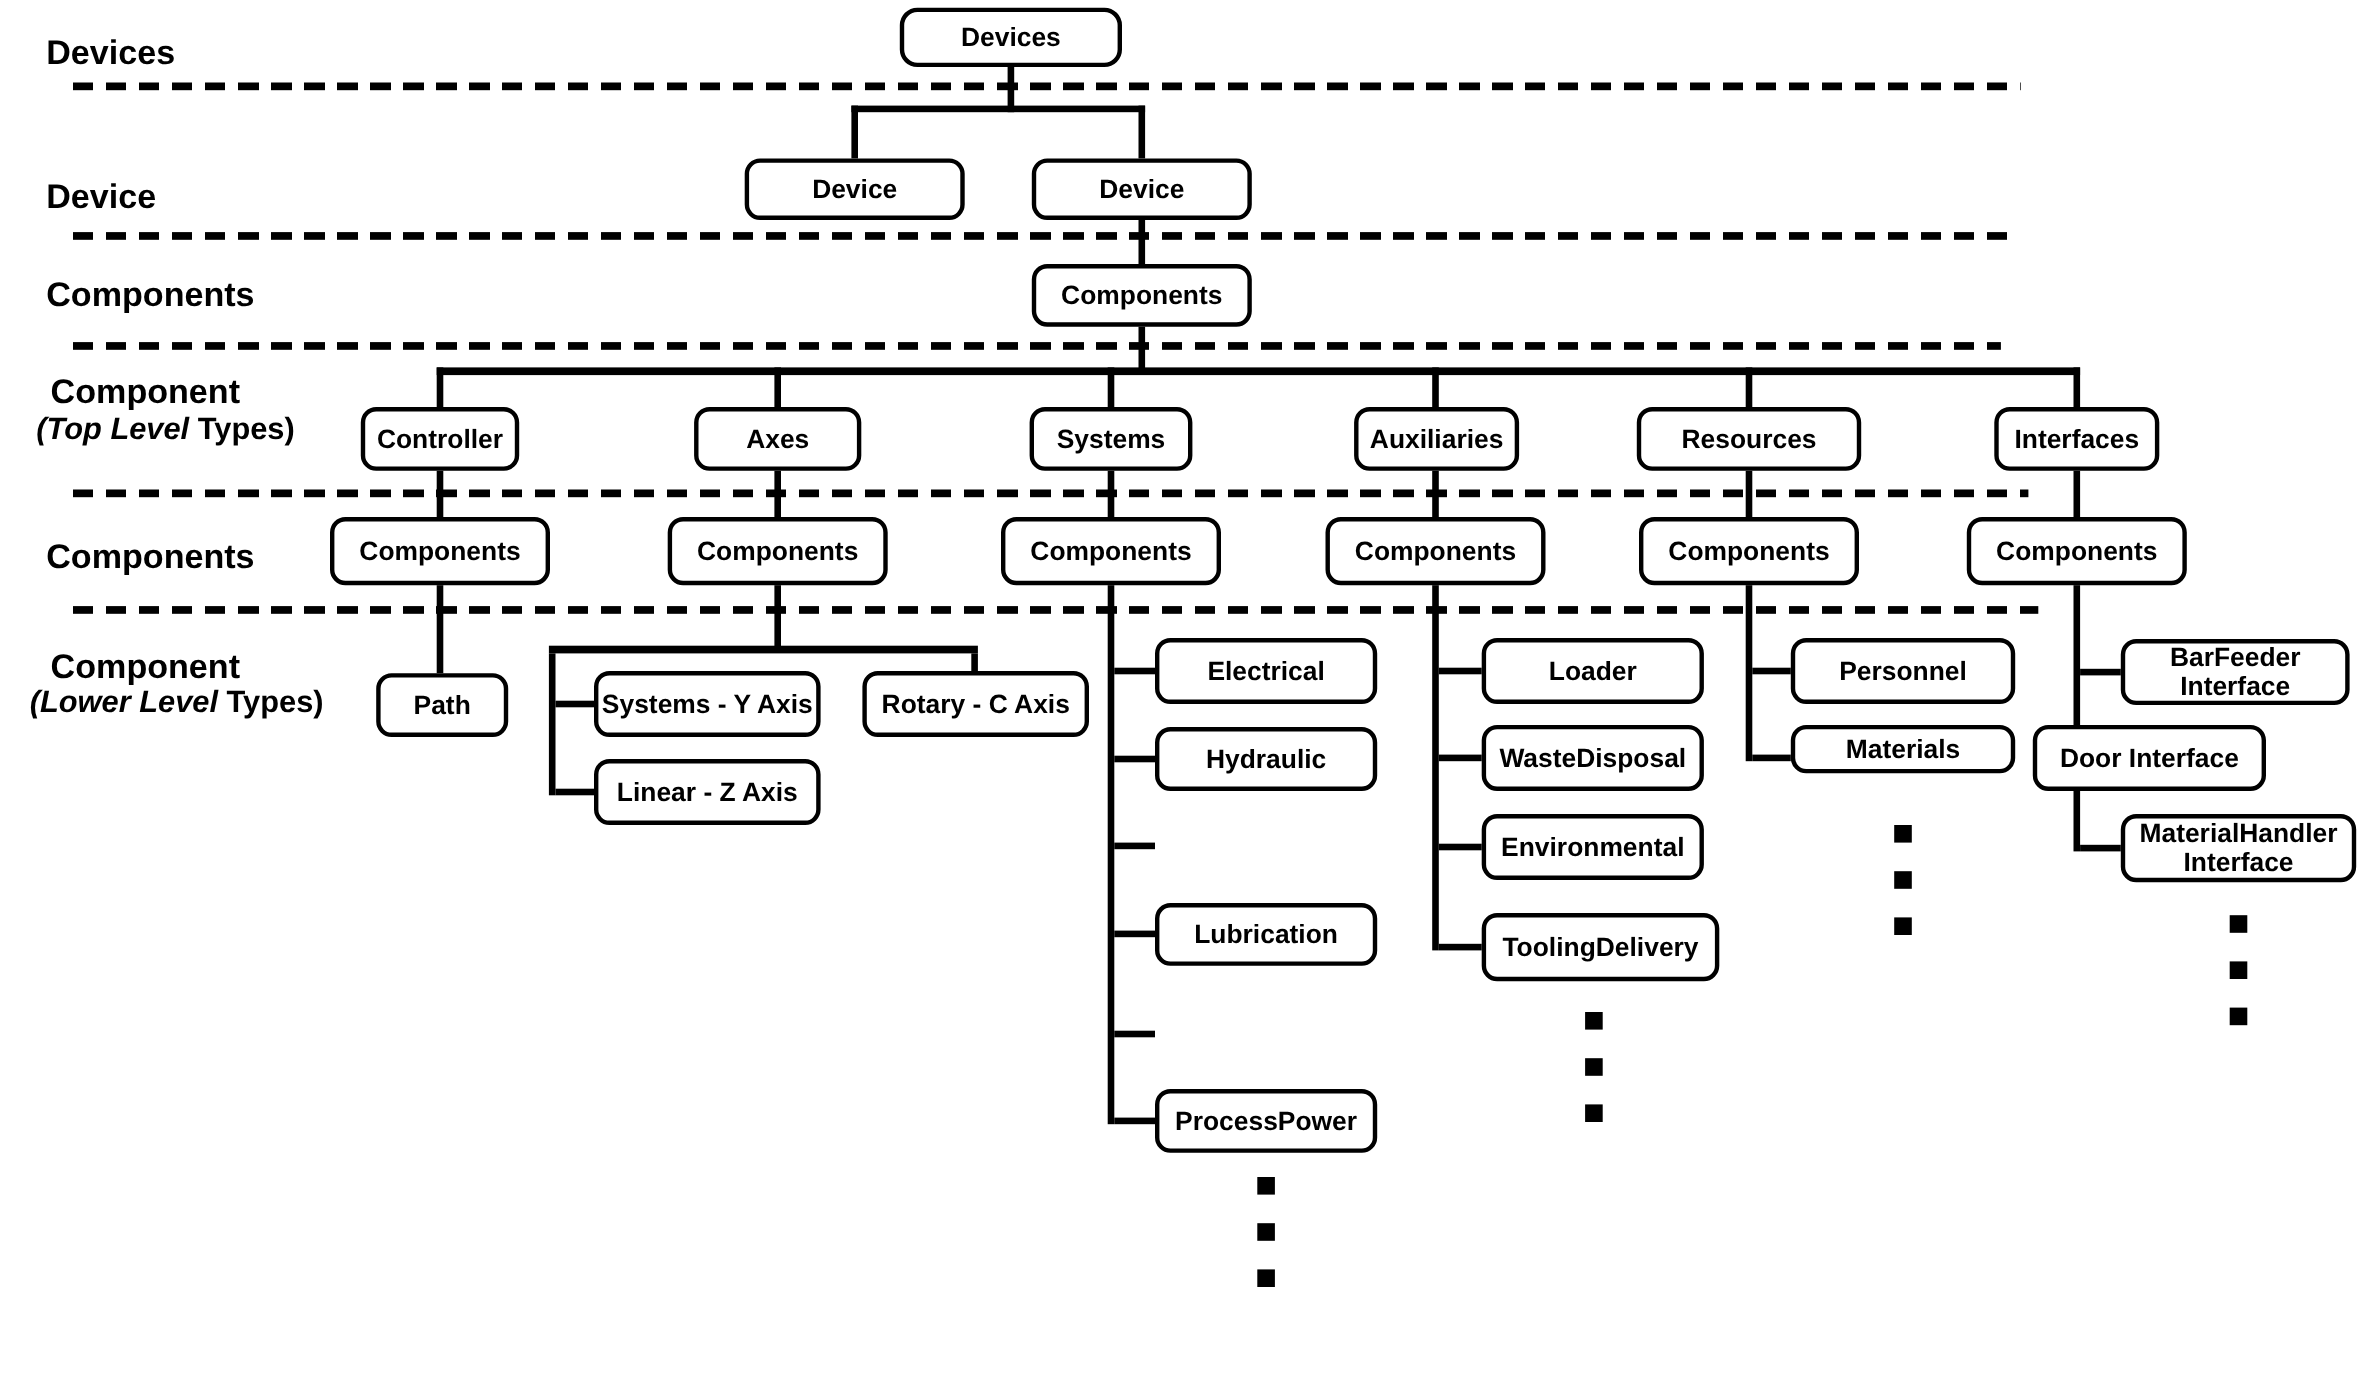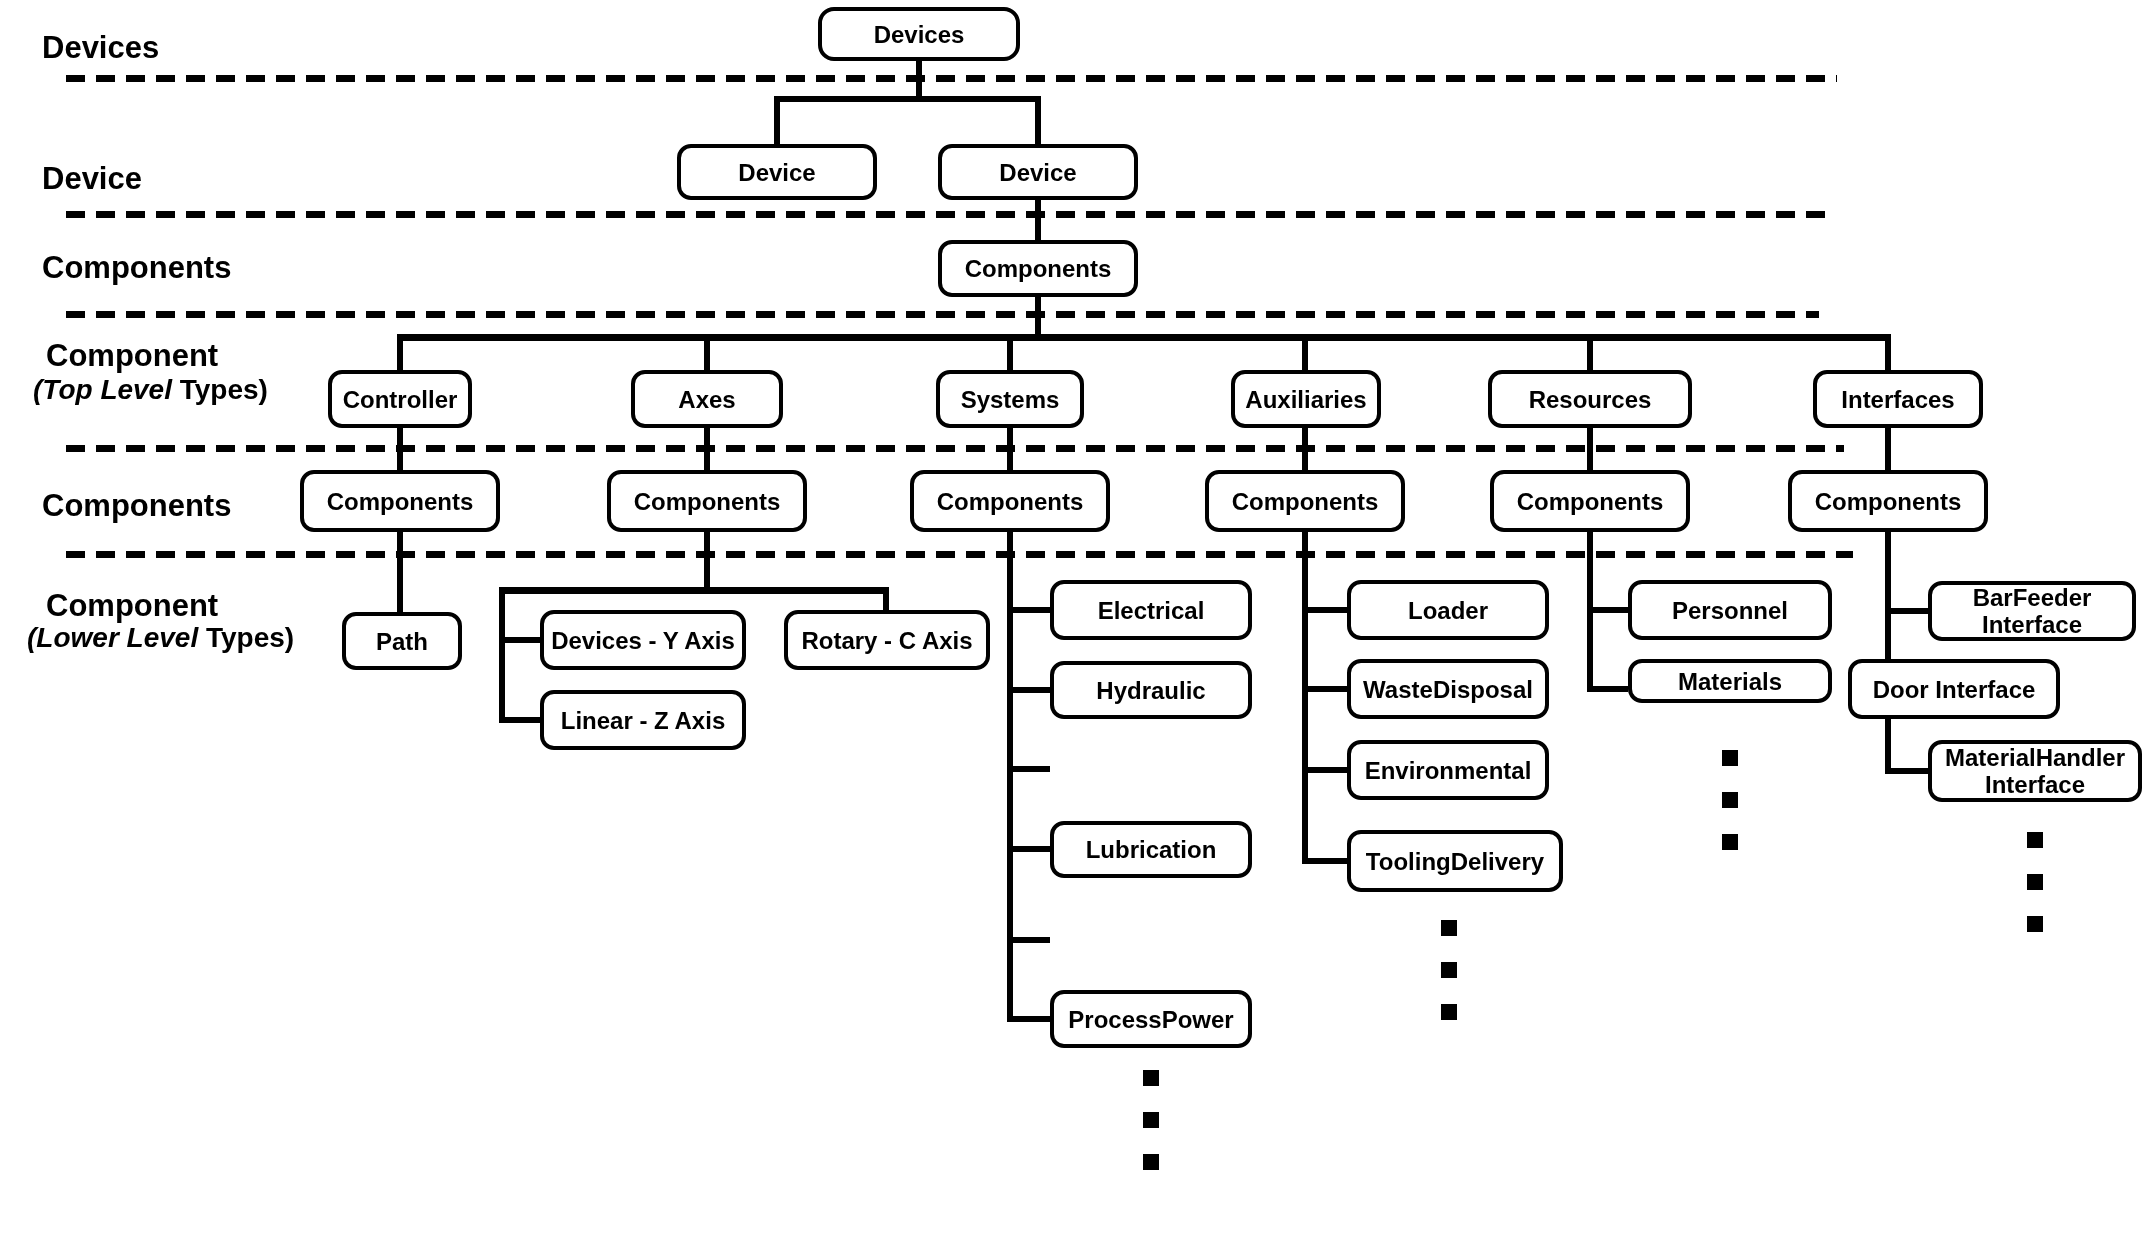--- a/index.html
+++ b/index.html
@@ -100,31 +100,31 @@
   <div class="box root" style="left:818px;top:7px;width:202px;height:54px;">Devices</div>
   <div class="box" style="left:677px;top:144px;width:200px;height:56px;">Device</div>
   <div class="box" style="left:938px;top:144px;width:200px;height:56px;">Device</div>
   <div class="box" style="left:938px;top:240px;width:200px;height:57px;">Components</div>
 
   <div class="box" style="left:328px;top:370px;width:144px;height:58px;">Controller</div>
   <div class="box" style="left:631px;top:370px;width:152px;height:58px;">Axes</div>
   <div class="box" style="left:936px;top:370px;width:148px;height:58px;text-align:right;">Systems</div>
   <div class="box" style="left:1231px;top:370px;width:150px;height:58px;">Auxiliaries</div>
   <div class="box" style="left:1488px;top:370px;width:204px;height:58px;">Resources</div>
-  <div class="box" style="left:1813px;top:370px;width:170px;height:58px;">Interfaces</div>
+  <div class="box" style="left:1813px;top:370px;width:150px;height:58px;">Interfaces</div>
 
   <div class="box" style="left:300px;top:470px;width:200px;height:62px;">Components</div>
   <div class="box" style="left:607px;top:470px;width:200px;height:62px;">Components</div>
   <div class="box" style="left:910px;top:470px;width:200px;height:62px;">Components</div>
   <div class="box" style="left:1205px;top:470px;width:200px;height:62px;">Components</div>
   <div class="box" style="left:1490px;top:470px;width:200px;height:62px;">Components</div>
   <div class="box" style="left:1788px;top:470px;width:200px;height:62px;">Components</div>
 
   <div class="box" style="left:342px;top:612px;width:120px;height:58px;">Path</div>
-  <div class="box" style="left:540px;top:610px;width:206px;height:60px;">Devices - Y Axis</div>
+  <div class="box" style="left:540px;top:610px;width:206px;height:60px;">Systems - Y Axis</div>
   <div class="box" style="left:540px;top:690px;width:206px;height:60px;">Linear - Z Axis</div>
   <div class="box" style="left:784px;top:610px;width:206px;height:60px;">Rotary - C Axis</div>
 
   <div class="box" style="left:1050px;top:580px;width:202px;height:60px;">Electrical</div>
   <div class="box" style="left:1050px;top:661px;width:202px;height:58px;">Hydraulic</div>
   <div class="box" style="left:1050px;top:821px;width:202px;height:57px;">Lubrication</div>
   <div class="box" style="left:1050px;top:990px;width:202px;height:58px;">ProcessPower</div>
 
   <div class="box" style="left:1347px;top:580px;width:202px;height:60px;">Loader</div>
   <div class="box" style="left:1347px;top:659px;width:202px;height:60px;">WasteDisposal</div>

